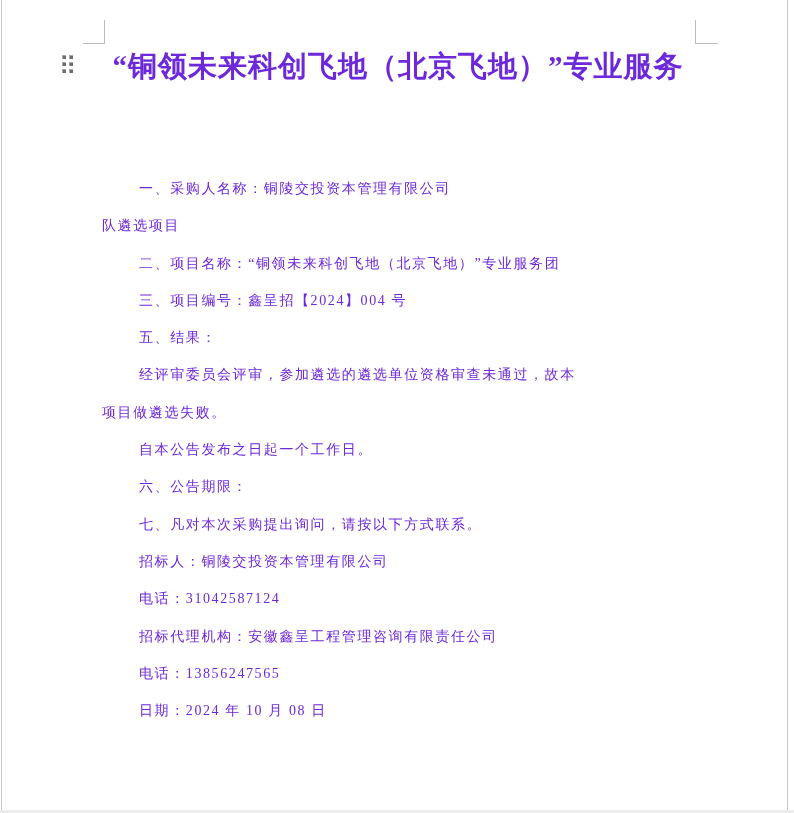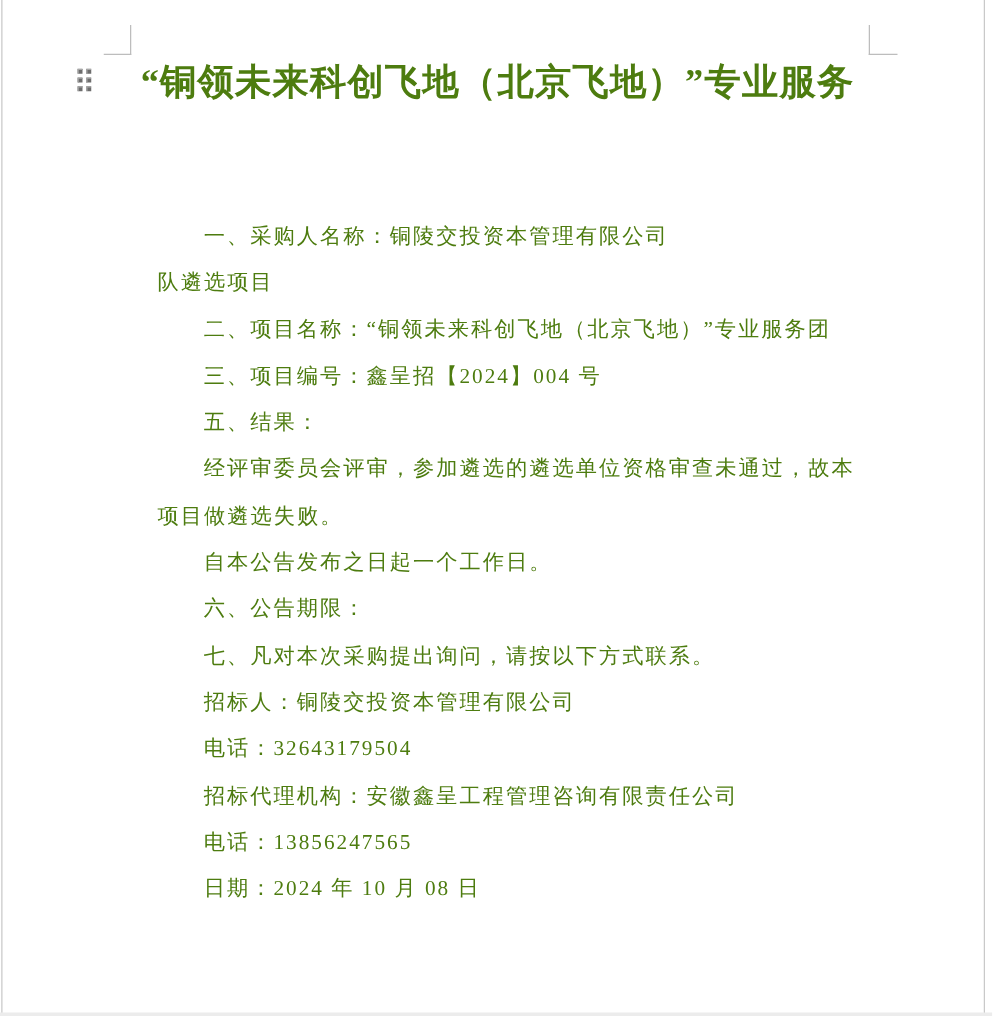--- a/index.html
+++ b/index.html
@@ -7,21 +7,21 @@
     padding: 0;
     background: #ffffff;
   }
   .page {
     position: relative;
     width: 794px;
     height: 813px;
     background: #ffffff;
     overflow: hidden;
     font-family: "Liberation Serif", "DejaVu Serif", serif;
-    color: #4d7c0f;
+    color: #6d28d9;
   }
   
   .edge {
     position: absolute;
     background: #c9c9c9;
   }
   .edge-left   { left: 1px;   top: 0;     width: 1px;   height: 813px; }
   .edge-right  { left: 787px; top: 0;     width: 1px;   height: 813px; }
   .edge-bottom { left: 0;     top: 810px; width: 794px; height: 3px; background: #ececec; }
 
@@ -66,25 +66,24 @@
     letter-spacing: 1px;
     white-space: nowrap;
   }
 
   
   .doc-body {
     position: absolute;
     left: 102px;
     top: 170px;
     width: 594px;
-    font-size: 17px;
+    font-size: 14px;
     line-height: 37.3px;
     letter-spacing: 1.6px;
     white-space: nowrap;
-    margin-left: 24px;
   }
   .doc-body .line {
     height: 37.3px;
   }
   .doc-body .line.indent {
     padding-left: 37px;
   }
 </style>
 </head>
 <body>
@@ -118,19 +117,19 @@
       <div class="line">队遴选项目</div>
       <div class="line indent">二、项目名称：“铜领未来科创飞地（北京飞地）”专业服务团</div>
       <div class="line indent">三、项目编号：鑫呈招【2024】004 号</div>
       <div class="line indent">五、结果：</div>
       <div class="line indent">经评审委员会评审，参加遴选的遴选单位资格审查未通过，故本</div>
       <div class="line">项目做遴选失败。</div>
       <div class="line indent">自本公告发布之日起一个工作日。</div>
       <div class="line indent">六、公告期限：</div>
       <div class="line indent">七、凡对本次采购提出询问，请按以下方式联系。</div>
       <div class="line indent">招标人：铜陵交投资本管理有限公司</div>
-      <div class="line indent">电话：32643179504</div>
+      <div class="line indent">电话：31042587124</div>
       <div class="line indent">招标代理机构：安徽鑫呈工程管理咨询有限责任公司</div>
       <div class="line indent">电话：13856247565</div>
       <div class="line indent">日期：2024 年 10 月 08 日</div>
     </div>
 
 </div>
 
 </body></html>

